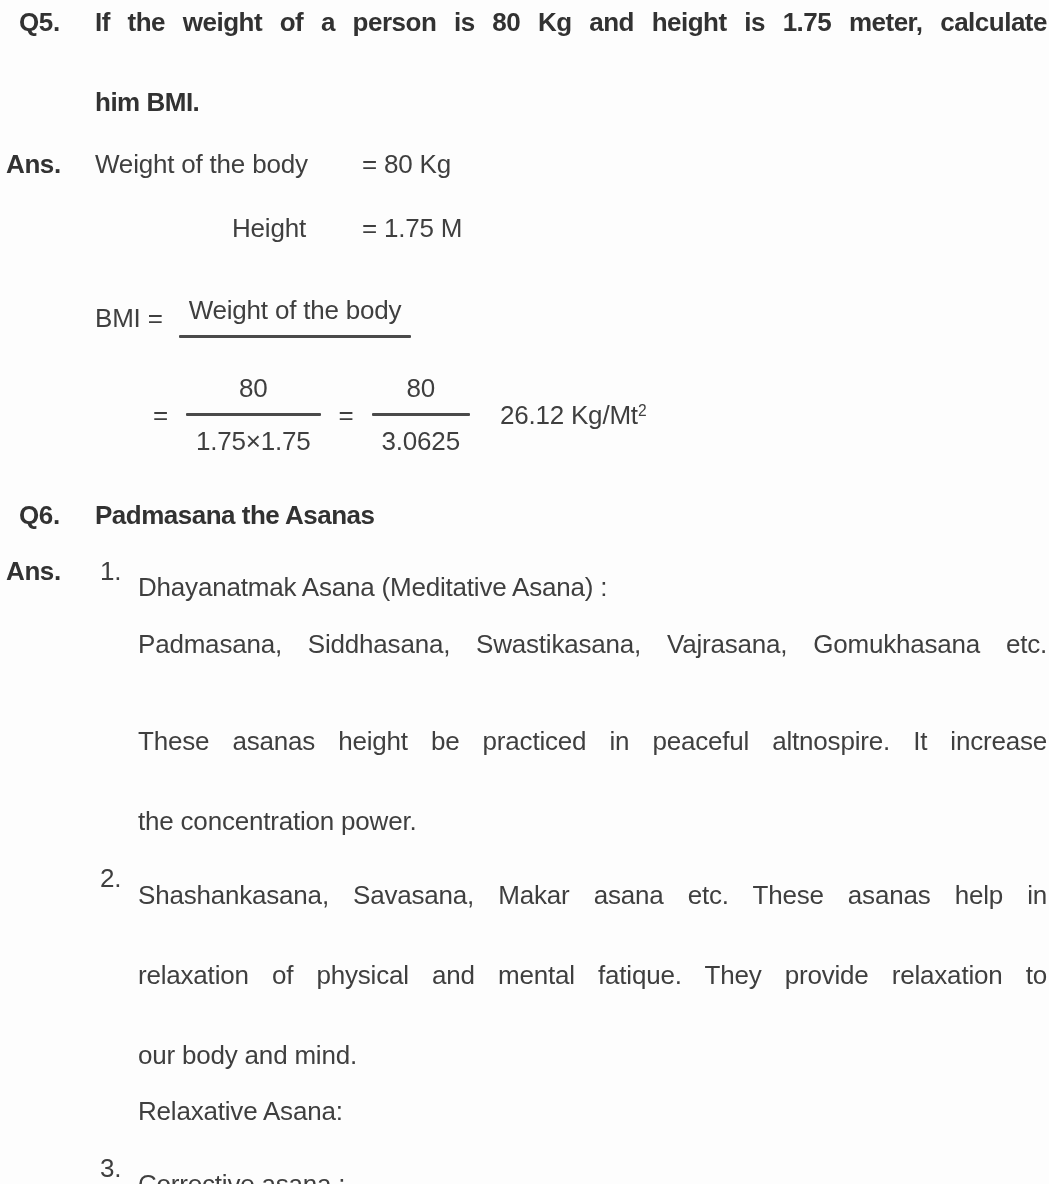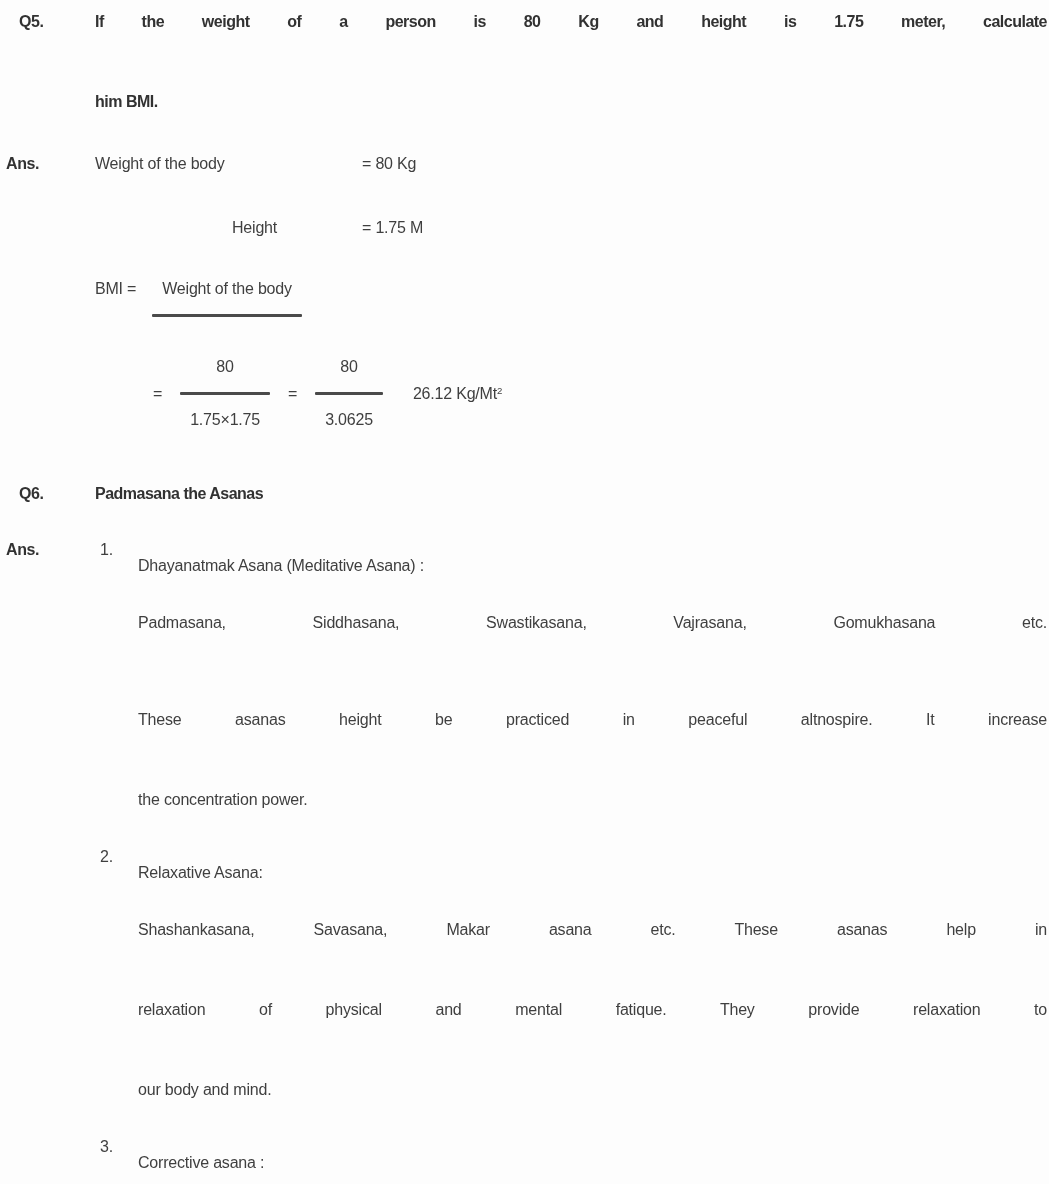--- a/index.html
+++ b/index.html
@@ -8,21 +8,21 @@
     background: #ffffff;
   }
   .page {
     position: relative;
     width: 1049px;
     height: 1184px;
     overflow: hidden;
     background: #fdfdfd;
     color: #3f3f3f;
     font-family: "Liberation Sans", "DejaVu Sans", sans-serif;
-    font-size: 16px;
+    font-size: 26px;
     line-height: 40px;
     letter-spacing: -0.2px;
     box-sizing: border-box;
     padding: 2px 2px 0 6px;
   }
   .row { display: flex; }
   .label-col {
     flex: 0 0 89px;
     box-sizing: border-box;
     font-weight: bold;
@@ -50,23 +50,23 @@
     flex-direction: column;
     align-items: center;
     text-align: center;
     vertical-align: middle;
   }
   .frac .num { padding: 0 10px 5px; }
   .frac .bar { align-self: stretch; height: 3px; background: #4a4a4a; border-radius: 1px; }
   .frac .den { padding: 5px 10px 0; }
 
   .bmirow {
-    margin-top: 21px;
+    margin-top: 42px;
     display: flex;
-    align-items: flex-start;
+    align-items: flex-end;
   }
   .bmi-lhs { margin-right: 16px; }
 
   .calcrow {
     margin-top: 30px;
     display: flex;
     align-items: center;
   }
   .calcrow .eq-sign { margin: 0 18px; }
   .calcrow .eq-sign.first { margin-left: 58px; }
@@ -170,26 +170,26 @@
             <div class="para">
               <div class="jline">These asanas height be practiced in peaceful altnospire. It increase</div>
               <div>the concentration power.</div>
             </div>
           </div>
         </div>
 
         <div class="item-row">
           <div class="num-col">2.</div>
           <div class="item-body">
-            <div class="para first">Relaxative Asana:</div>
             <div class="para">
               <div class="jline">Shashankasana, Savasana, Makar asana etc. These asanas help in</div>
               <div class="jline">relaxation of physical and mental fatique. They provide relaxation to</div>
               <div>our body and mind.</div>
             </div>
+            <div class="para first">Relaxative Asana:</div>
           </div>
         </div>
 
         <div class="item-row">
           <div class="num-col">3.</div>
           <div class="item-body">
             <div class="para first">Corrective asana :</div>
 
           </div>
         </div>

